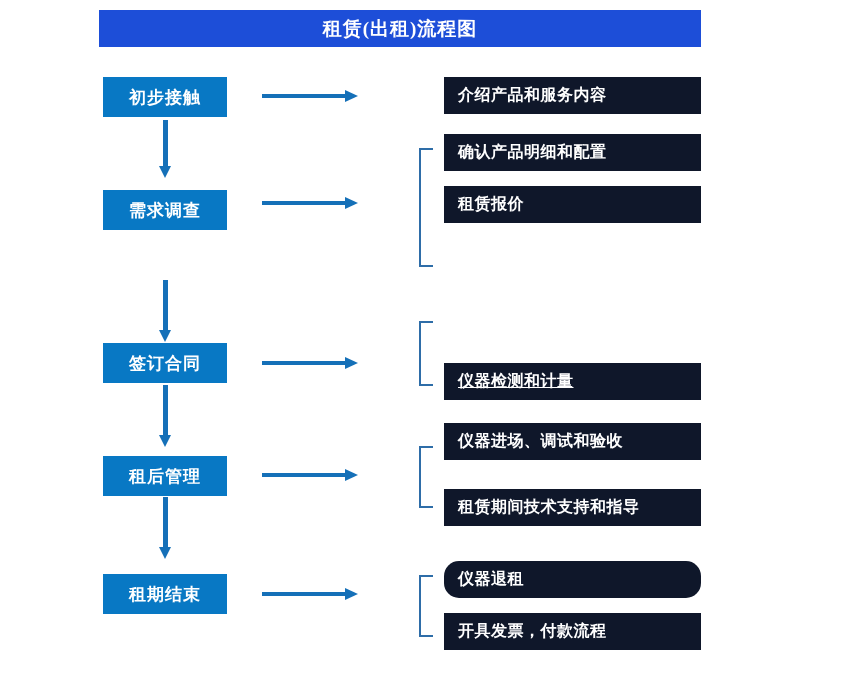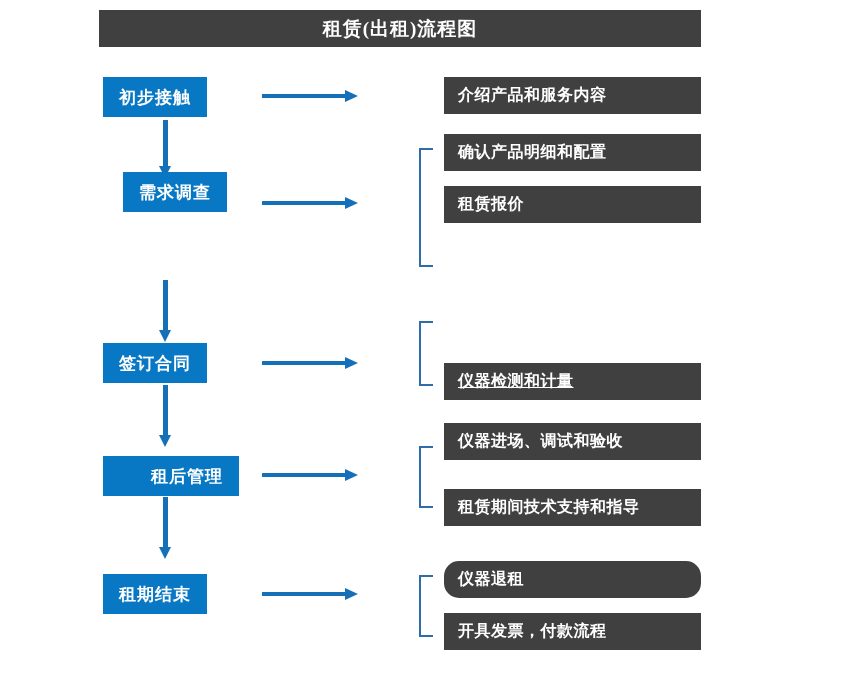--- a/index.html
+++ b/index.html
@@ -17,53 +17,53 @@
     overflow: hidden;
   }
 
   
   .title-bar {
     position: absolute;
     left: 99px;
     top: 10px;
     width: 602px;
     height: 37px;
-    background: #404040;
+    background: #1d4ed8;
     color: #ffffff;
     display: flex;
     align-items: center;
     justify-content: center;
     font-size: 19px;
     font-weight: bold;
     letter-spacing: 1px;
   }
 
   
   .stage-box {
     position: absolute;
     left: 103px;
-    width: 104px;
+    width: 124px;
     height: 40px;
     background: #0878C4;
     color: #ffffff;
     display: flex;
     align-items: center;
     justify-content: center;
     font-size: 17px;
     font-weight: bold;
     letter-spacing: 1px;
   }
 
   
   .detail-box {
     position: absolute;
     left: 444px;
     width: 257px;
     height: 37px;
-    background: #404040;
+    background: #0f172a;
     color: #ffffff;
     display: flex;
     align-items: center;
     font-size: 16px;
     font-weight: bold;
     padding-left: 14px;
     box-sizing: border-box;
     letter-spacing: 0.5px;
   }
 
@@ -142,21 +142,21 @@
     <div class="head"></div>
   </div>
 
   <div class="detail-box" style="top:77px;">介绍产品和服务内容</div>
 
   <div class="v-arrow" style="top:120px; height:58px;">
     <div class="shaft"></div>
     <div class="head"></div>
   </div>
 
-  <div class="stage-box" style="top:172px;margin-left:20px;">需求调查</div>
+  <div class="stage-box" style="top:190px;">需求调查</div>
 
   <div class="h-arrow" style="left:262px; top:197px;">
     <div class="shaft"></div>
     <div class="head"></div>
   </div>
 
   <div class="bracket" style="top:148px; height:119px;"></div>
 
   <div class="detail-box" style="top:186px;">租赁报价</div>
 
@@ -178,21 +178,21 @@
   <div class="bracket" style="top:321px; height:65px;"></div>
 
 
   <div class="detail-box" style="top:363px;text-decoration:underline;">仪器检测和计量</div>
 
   <div class="v-arrow" style="top:385px; height:62px;">
     <div class="shaft"></div>
     <div class="head"></div>
   </div>
 
-  <div class="stage-box" style="top:456px;padding-left:32px;">租后管理</div>
+  <div class="stage-box" style="top:456px;">租后管理</div>
 
   <div class="h-arrow" style="left:262px; top:469px;">
     <div class="shaft"></div>
     <div class="head"></div>
   </div>
 
   <div class="bracket" style="top:446px; height:62px;"></div>
 
   <div class="detail-box" style="top:423px;">仪器进场、调试和验收</div>
 

